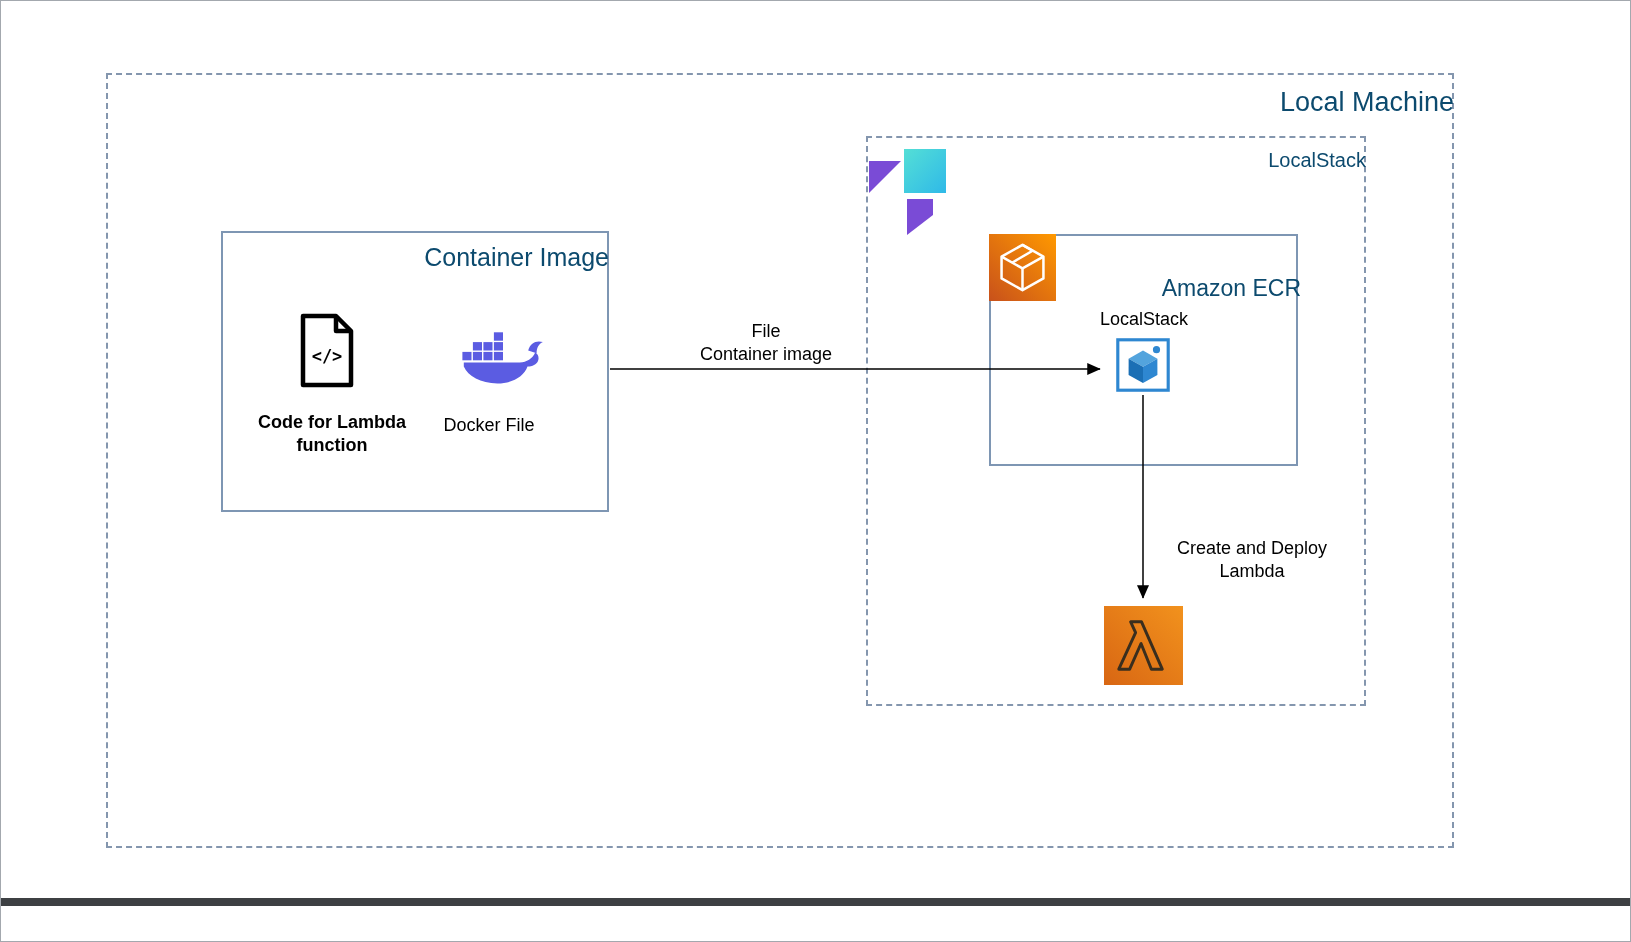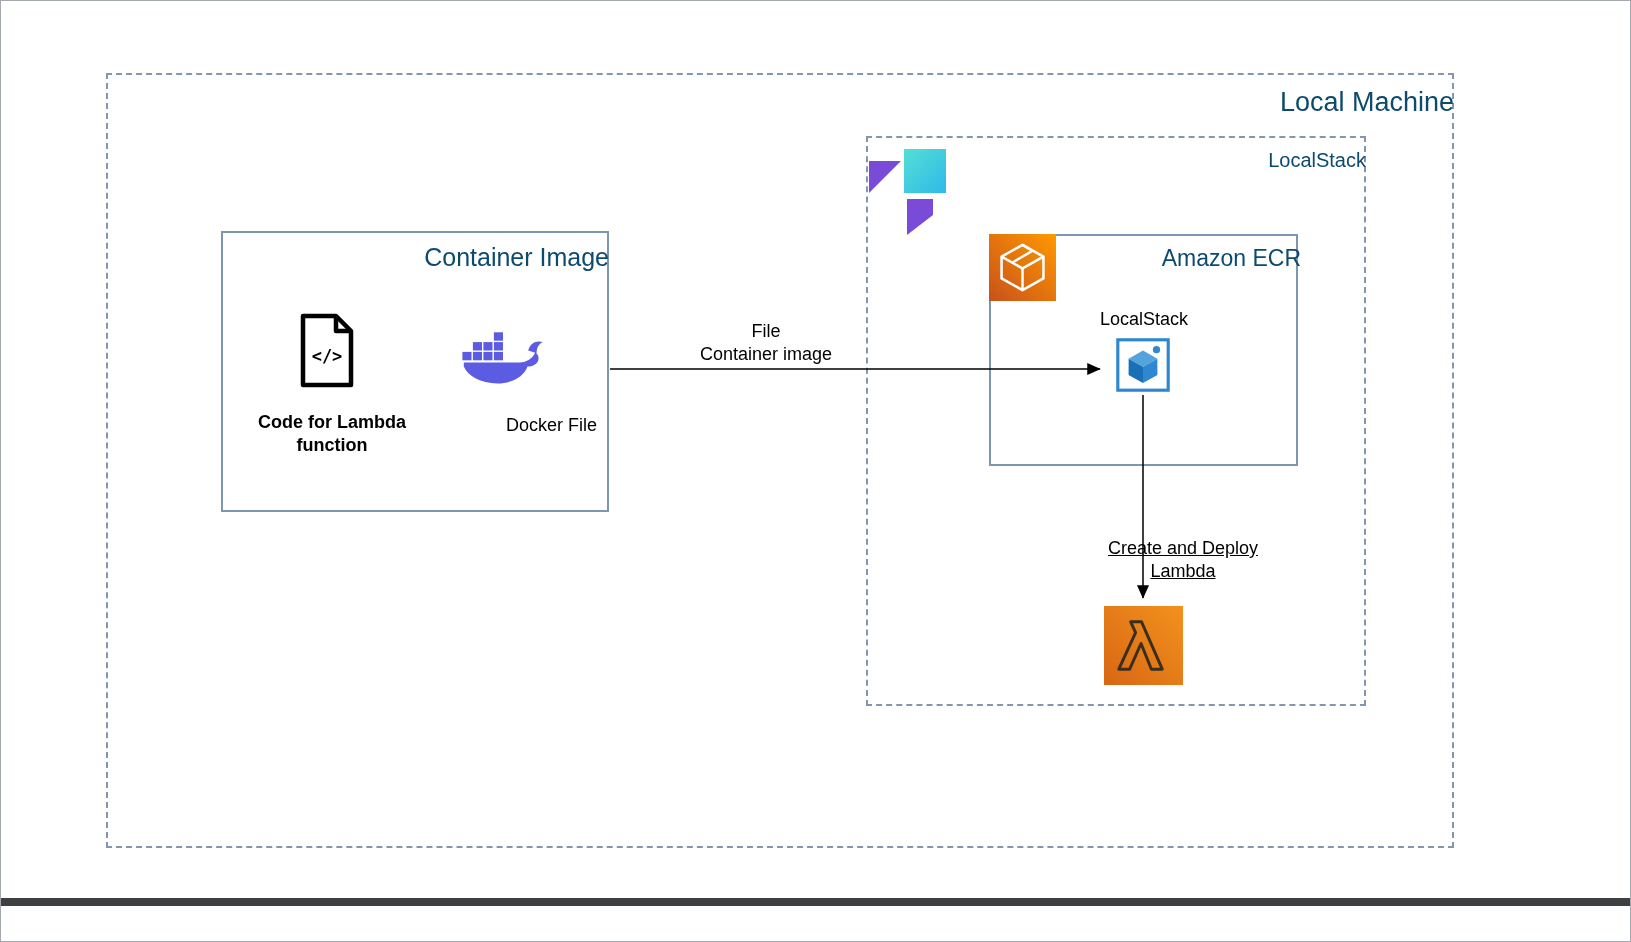--- a/index.html
+++ b/index.html
@@ -2,21 +2,21 @@
 <html><head>
 <meta charset="utf-8">
 <style>
   html,body{margin:0;padding:0;background:#ffffff;font-family:"Liberation Sans",sans-serif;}
   .canvas{position:relative;width:1631px;height:942px;background:#ffffff;border:1px solid #a3a8ae;box-sizing:border-box;overflow:hidden;}
   .dashed-box{position:absolute;border:2px dashed #8496ae;box-sizing:border-box;background:transparent;}
   .solid-box{position:absolute;border:2px solid #7e96b3;box-sizing:border-box;background:#ffffff;}
   .title{position:absolute;text-align:right;color:#0c4a6e;white-space:pre-line;}
   .t-xl{font-size:27px;}
   .t-lg{font-size:25px;}
-  .t-md{font-size:23px;}
+  .t-md{font-size:23px;margin-top:30px;}
   .label{position:absolute;text-align:center;color:#000;font-size:18px;line-height:1.3;white-space:pre-line;}
   .icon{position:absolute;}
   svg{display:block;}
   .arrow-layer{position:absolute;left:0;top:0;width:1631px;height:942px;pointer-events:none;}
   .bottom-strip{position:absolute;left:0;right:0;top:897px;height:8px;background:#3d4043;}
 </style>
 </head>
 <body>
 
 <div class="canvas">
@@ -63,21 +63,21 @@
         <rect x="47" y="14" width="13" height="12"></rect>
         <rect x="2" y="28" width="13" height="12"></rect>
         <rect x="17" y="28" width="13" height="12"></rect>
         <rect x="32" y="28" width="13" height="12"></rect>
         <rect x="47" y="28" width="13" height="12"></rect>
         <path d="M4 43 H84 C94 43 102 38 106 29 C110 31 112 36 110 41 C108 46 102 49 95 49 C90 63 74 73 52 73 C28 73 10 63 4 49 Z"></path>
         <path d="M96 26 C99 15 108 11 117 14 C111 17 108 22 108 30 Z"></path>
       </g>
     </svg>
   </div>
-  <div class="label" style="left:416px;top:413px;width:180px;text-align:right;">Docker File</div>
+  <div class="label" style="left:398px;top:413px;width:180px;">Docker File</div>
 
   <div class="solid-box" style="left:988px;top:233px;width:309px;height:232px;"></div>
   <div class="title t-md" style="left:1064px;top:244px;width:236px;">Amazon ECR</div>
 
   <div class="icon" style="left:988px;top:233px;">
     <svg width="67" height="67" viewBox="0 0 80 80">
       <defs>
         <linearGradient id="ecrGrad" x1="0" y1="1" x2="1" y2="0">
           <stop offset="0" stop-color="#C8511B"></stop>
           <stop offset="1" stop-color="#FF9900"></stop>
@@ -112,21 +112,21 @@
           <stop offset="1" stop-color="#F2921D"></stop>
         </linearGradient>
       </defs>
       <rect width="80" height="80" fill="url(#lamGrad)"></rect>
       <path d="M27 16 h11 l21 48 h-11 l-10.5 -26 -11.5 26 h-11 l17 -37 z" fill="none" stroke="#3a2e1e" stroke-width="3" stroke-linejoin="round"></path>
     </svg>
   </div>
 
   <div class="label" style="left:665px;top:319px;width:200px;">File
 Container image</div>
-  <div class="label" style="left:1099px;top:536px;width:166px;text-decoration:underline;">Create and Deploy
+  <div class="label" style="left:1168px;top:536px;width:166px;">Create and Deploy
 Lambda</div>
 
   <svg class="arrow-layer">
     <defs>
       <marker id="arrowhead" markerWidth="10" markerHeight="8" refX="8.5" refY="4" orient="auto">
         <path d="M0,0 L9,4 L0,8 Z" fill="#000000"></path>
       </marker>
     </defs>
     <line x1="609" y1="368" x2="1099" y2="368" stroke="#000000" stroke-width="1.5" marker-end="url(#arrowhead)"></line>
     <line x1="1142" y1="394" x2="1142" y2="597" stroke="#000000" stroke-width="1.5" marker-end="url(#arrowhead)"></line>

